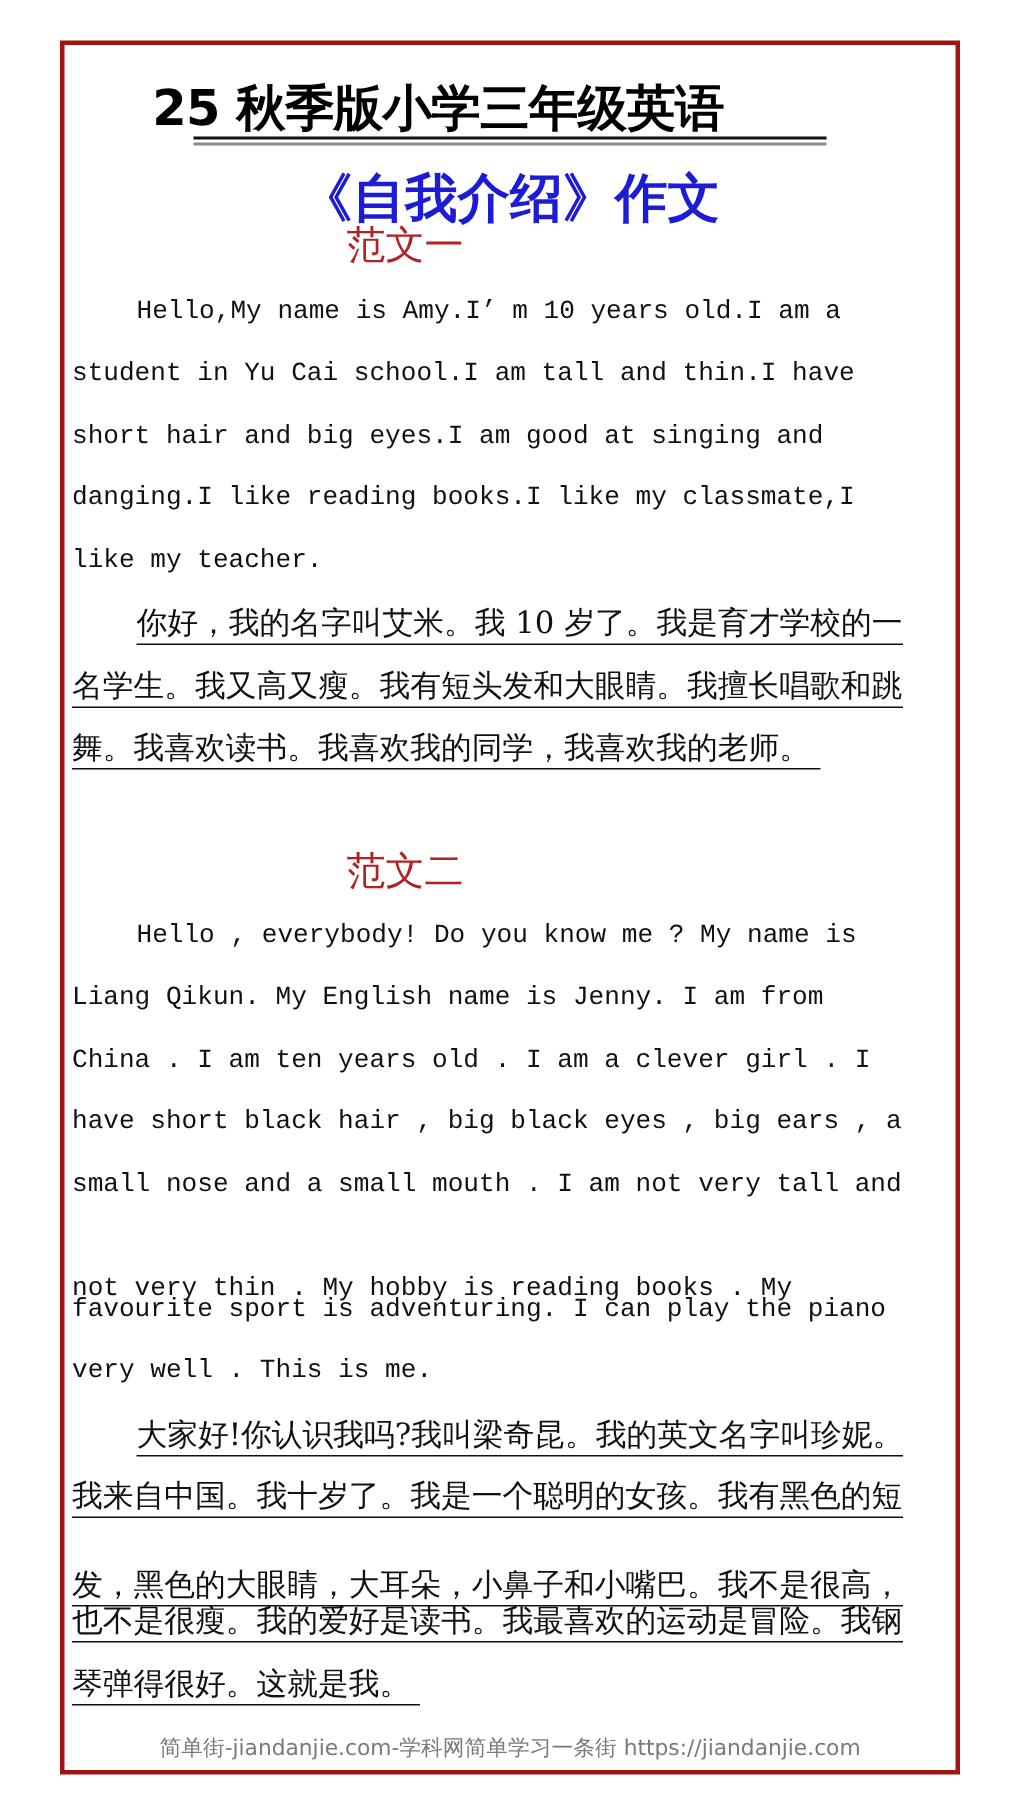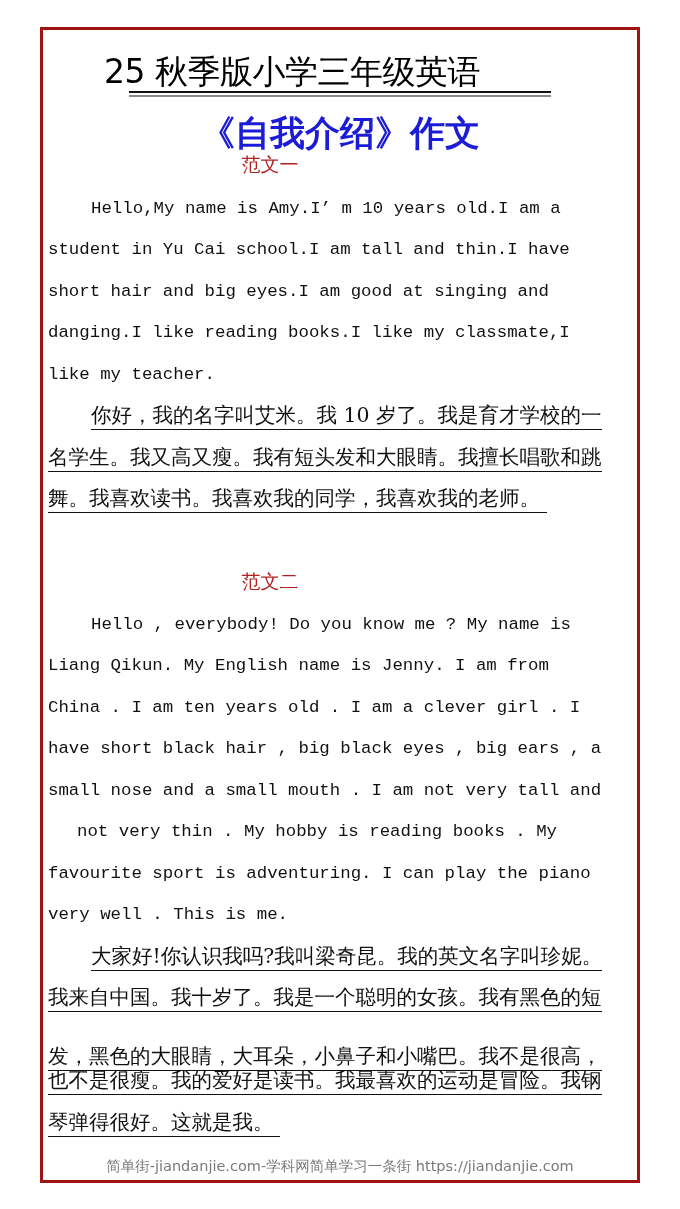--- a/index.html
+++ b/index.html
@@ -22,21 +22,21 @@
       border: 3px solid #a01414;
       box-sizing: content-box;
     }
     .title {
       position: absolute;
       left: 0;
       width: 584px;
       top: 50px;
       text-align: center;
       font-family: "DejaVu Sans", sans-serif;
-      font-weight: normal;
+      font-weight: bold;
       font-size: 33px;
       line-height: 44px;
       color: #000000;
       letter-spacing: -0.5px;
     }
     .title-underline-1 {
       position: absolute;
       left: 129px;
       top: 91px;
       width: 422px;
@@ -62,21 +62,21 @@
       font-size: 35px;
       line-height: 46px;
       color: #1c1cd6;
     }
     .section-heading {
       position: absolute;
       left: 0;
       width: 540px;
       text-align: center;
       font-family: "DejaVu Serif", serif;
-      font-size: 19px;
+      font-size: 26px;
       line-height: 24px;
       color: #b22222;
     }
     .en-line {
       position: absolute;
       left: 48px;
       font-family: "Liberation Mono", "DejaVu Sans Mono", monospace;
       font-size: 17.4px;
       line-height: 24px;
       color: #111111;
@@ -128,21 +128,21 @@
 <div class="zh-line" style="top:444px;">名学生。我又高又瘦。我有短头发和大眼睛。我擅长唱歌和跳</div>
 <div class="zh-line" style="top:485px;">舞。我喜欢读书。我喜欢我的同学，我喜欢我的老师。 </div>
 
 <div class="section-heading" style="top:569px;">范文二</div>
 
 <div class="en-line indent" style="top:613px;">Hello , everybody! Do you know me ? My name is</div>
 <div class="en-line" style="top:654px;">Liang Qikun. My English name is Jenny. I am from</div>
 <div class="en-line" style="top:696px;">China . I am ten years old . I am a clever girl . I</div>
 <div class="en-line" style="top:737px;">have short black hair , big black eyes , big ears , a</div>
 <div class="en-line" style="top:779px;">small nose and a small mouth . I am not very tall and</div>
-<div class="en-line" style="top:820px;margin-left:29px;">not very thin . My hobby is reading books . My</div>
+<div class="en-line" style="top:848px;">not very thin . My hobby is reading books . My</div>
 <div class="en-line" style="top:862px;">favourite sport is adventuring. I can play the piano</div>
 <div class="en-line" style="top:903px;">very well . This is me.</div>
 
 <div class="zh-line indent" style="top:943px;">大家好!你认识我吗?我叫梁奇昆。我的英文名字叫珍妮。</div>
 <div class="zh-line" style="top:984px;">我来自中国。我十岁了。我是一个聪明的女孩。我有黑色的短</div>
 <div class="zh-line" style="top:1026px;margin-top:17px;">发，黑色的大眼睛，大耳朵，小鼻子和小嘴巴。我不是很高，</div>
 <div class="zh-line" style="top:1067px;">也不是很瘦。我的爱好是读书。我最喜欢的运动是冒险。我钢</div>
 <div class="zh-line" style="top:1109px;">琴弹得很好。这就是我。 </div>
 
 <div class="footer">简单街-jiandanjie.com-学科网简单学习一条街 https://jiandanjie.com</div>

